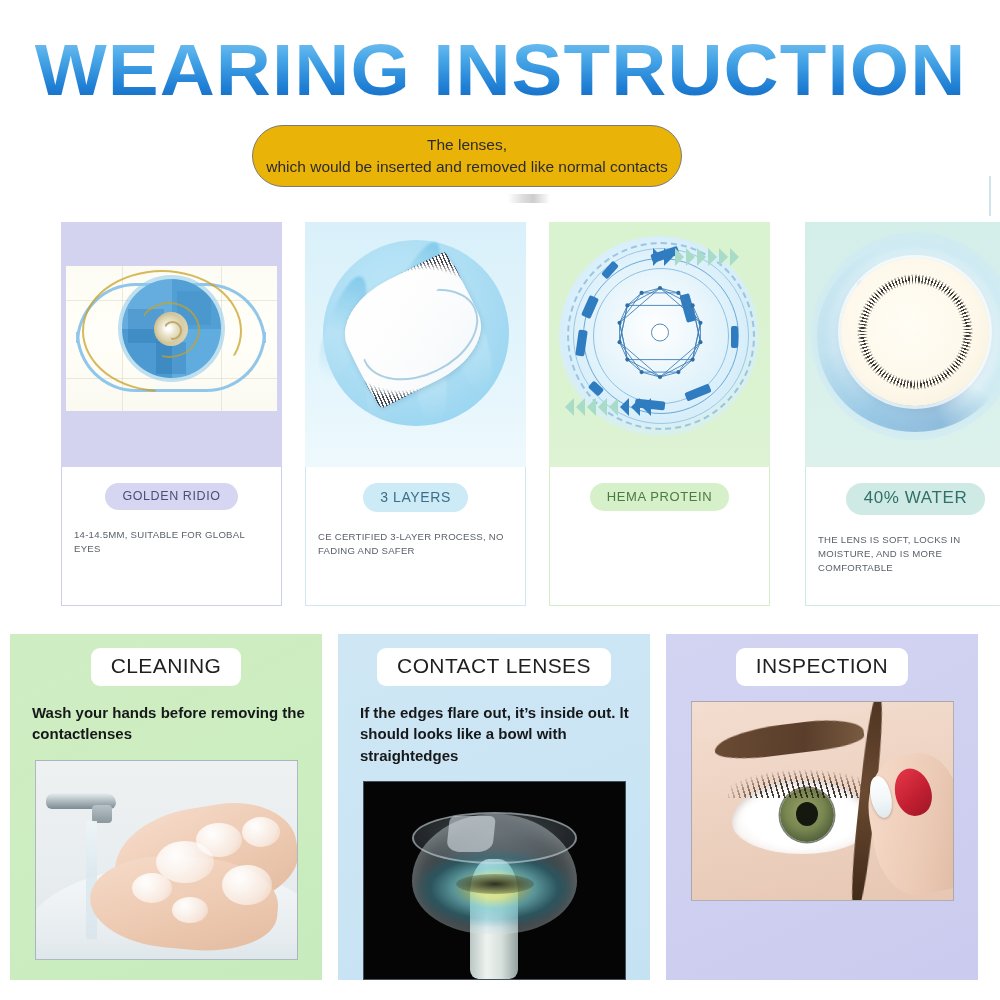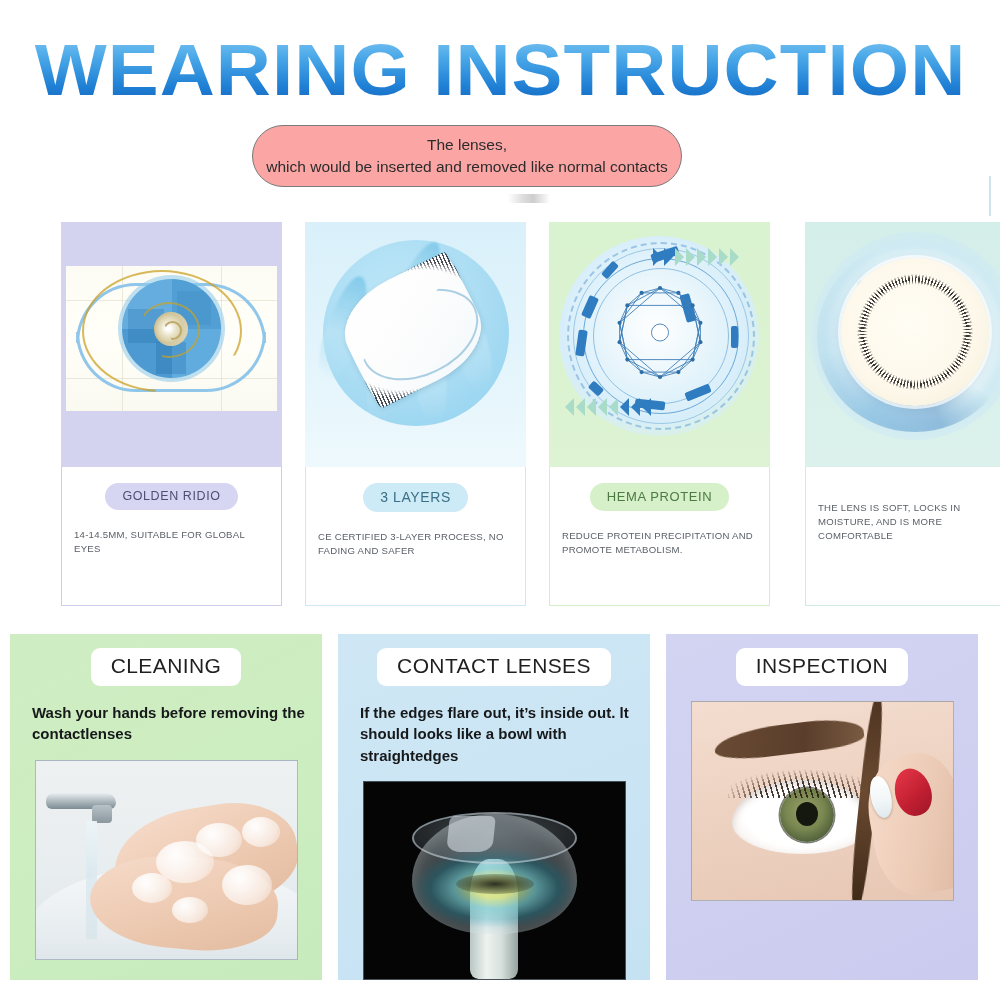--- a/index.html
+++ b/index.html
@@ -27,21 +27,21 @@
     color: transparent;
     -webkit-text-fill-color: transparent;
   }
 
   
   .subtitle-box {
     position: absolute; left: 252px; top: 125px;
     width: 430px; height: 62px;
     border: 1.6px solid #7a7a7a;
     border-radius: 31px;
-    background: #fca5a5;
+    background: #eab308;
     display: flex; flex-direction: column;
     align-items: center; justify-content: center;
     padding: 0 10px;
   }
   .subtitle-line { font-size: 15.5px; color: #2c2c2c; line-height: 1.45; white-space: nowrap; }
 
   .ghost-artifact {
     position: absolute; left: 508px; top: 194px; width: 42px; height: 9px;
     background: linear-gradient(90deg, rgba(150,150,150,0) 0%, rgba(120,120,120,.45) 35%, rgba(90,90,90,.55) 60%, rgba(150,150,150,0) 100%);
     opacity: .55;
@@ -530,34 +530,34 @@
             <span class="chev l"></span>
             <span class="chev l"></span>
           <span class="chev l"></span>
             <span class="chev l dk"></span>
             <span class="chev l dk"></span>
             <span class="chev l dk"></span>
         </div>
       </div>
       <div class="card-foot">
         <span class="badge">HEMA PROTEIN</span>
-        <div class="cap">REDUCE PROTEIN PRECIPITATION AND PROMOTE METABOLISM.</div>
       </div>
     </div>
 
     <div class="card" id="card4">
       <div class="card-art">
         <div class="water-wrap">
           <div class="water-halo"></div>
           <div class="splash"></div>
           <div class="lens-disc"></div>
           <div class="limbal"></div>
         </div>
       </div>
       <div class="card-foot">
+        <span class="badge">40% WATER</span>
         <div class="cap">THE LENS IS SOFT, LOCKS IN MOISTURE, AND IS MORE COMFORTABLE</div>
       </div>
     </div>
 
   </div>
 
   <div class="panels">
 
     <div class="panel" id="panel1">
       <div class="panel-pill">CLEANING</div>

